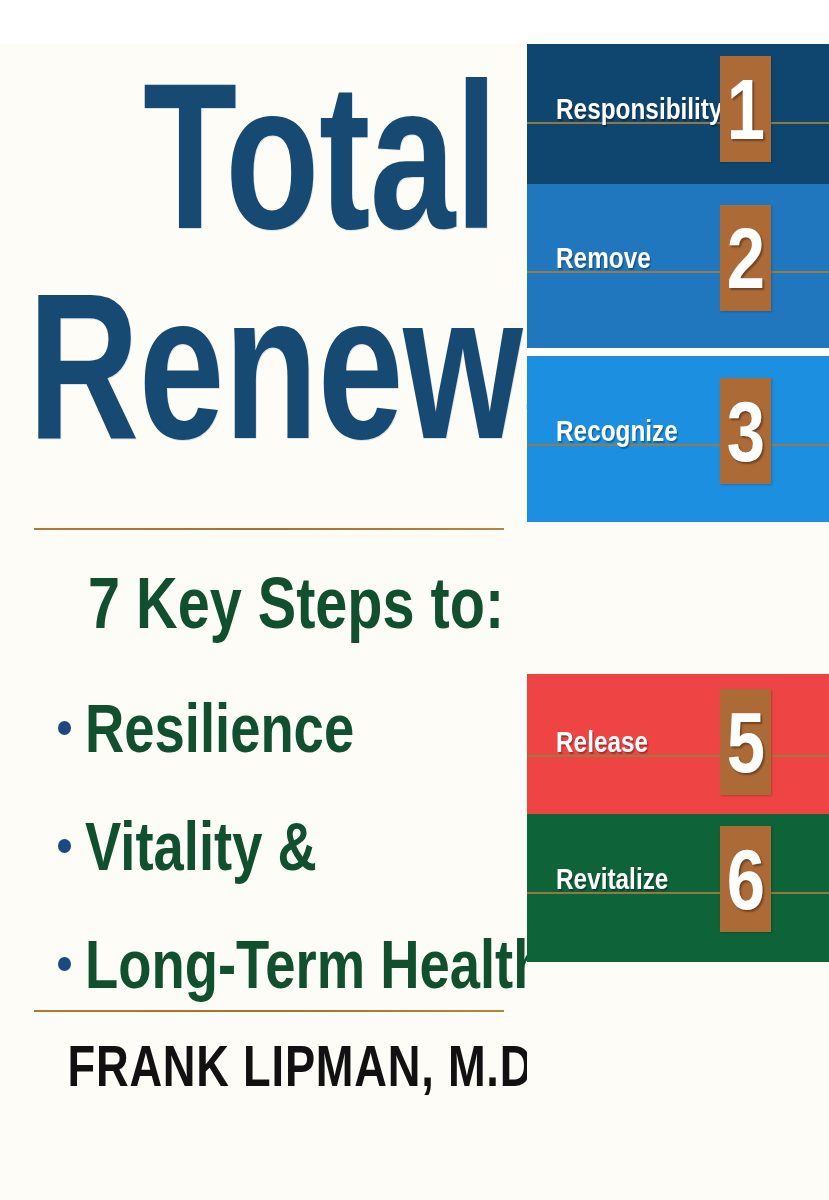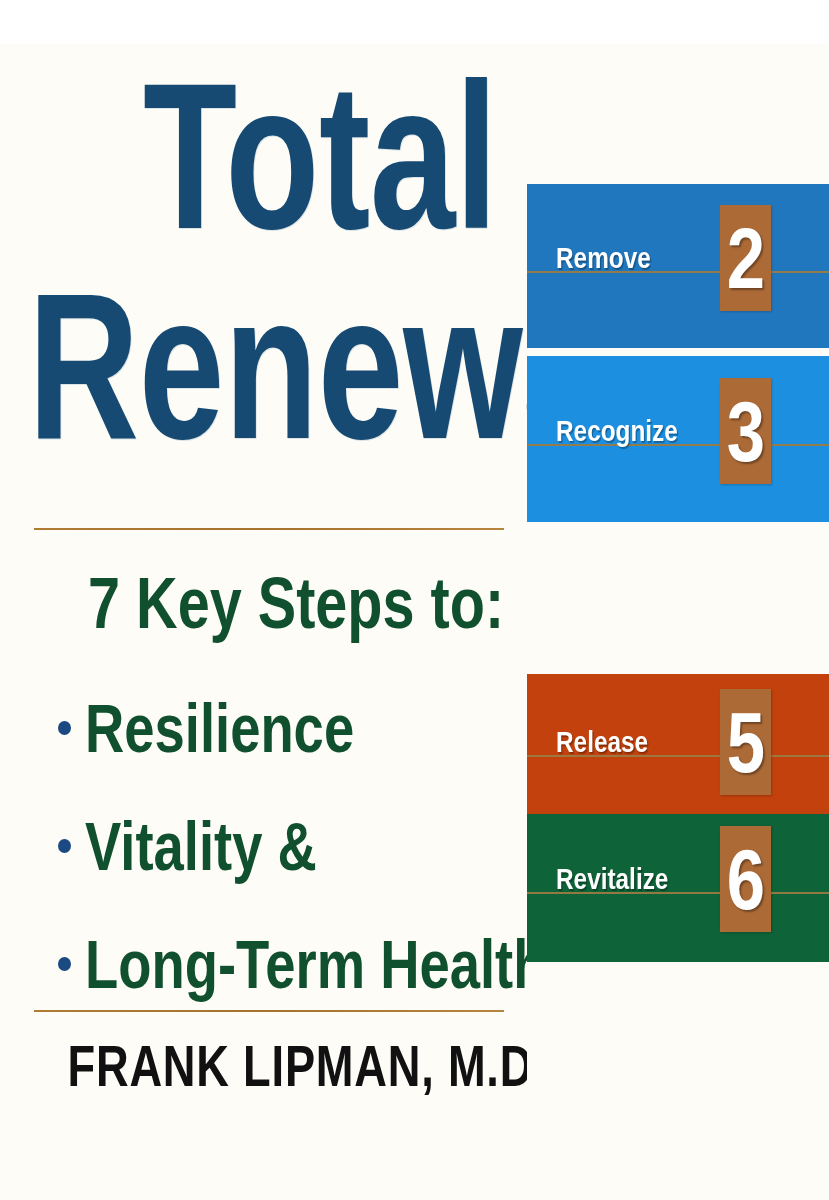--- a/index.html
+++ b/index.html
@@ -244,35 +244,42 @@
 
     <div id="author-block">
       <div>
         <span id="author-name">FRANK LIPMAN, M.D.</span>
       </div>
     </div>
 
   </div>
 
   <div id="steps-panel">
+      <div class="step-band" style="top: 0px; height: 148px; background: rgb(15, 70, 112);">
+        <div class="band-rule" style="top: 78px;"></div>
+        <div class="step-label" style="left: 29px; top: 51px;">Responsibility</div>
+        <div class="step-numbox" style="left: 193px; top: 12px; height: 106px;">
+          <span class="step-number">1</span>
+        </div>
+      </div>
       <div class="step-band" style="top: 140px; height: 164px; background: rgb(33, 119, 190);">
         <div class="band-rule" style="top: 87px;"></div>
         <div class="step-label" style="left: 29px; top: 60px;">Remove</div>
         <div class="step-numbox" style="left: 193px; top: 21px; height: 106px;">
           <span class="step-number">2</span>
         </div>
       </div>
       <div class="step-band" style="top: 312px; height: 166px; background: rgb(28, 143, 224); padding-left: 46px;">
         <div class="band-rule" style="top: 88px;"></div>
         <div class="step-label" style="left: 29px; top: 61px;">Recognize</div>
         <div class="step-numbox" style="left: 193px; top: 22px; height: 106px;">
           <span class="step-number">3</span>
         </div>
       </div>
-      <div class="step-band" style="top: 630px; height: 152px; background: #c2410c;">
+      <div class="step-band" style="top: 630px; height: 152px; background: #ef4444;">
         <div class="band-rule" style="top: 81px;"></div>
         <div class="step-label" style="left: 29px; top: 54px;">Release</div>
         <div class="step-numbox" style="left: 193px; top: 15px; height: 106px;">
           <span class="step-number">5</span>
         </div>
       </div>
       <div class="step-band" style="top: 770px; height: 148px; background: rgb(14, 99, 56); padding-left: 48px;">
         <div class="band-rule" style="top: 78px;"></div>
         <div class="step-label" style="left: 29px; top: 51px;">Revitalize</div>
         <div class="step-numbox" style="left: 193px; top: 12px; height: 106px;">

